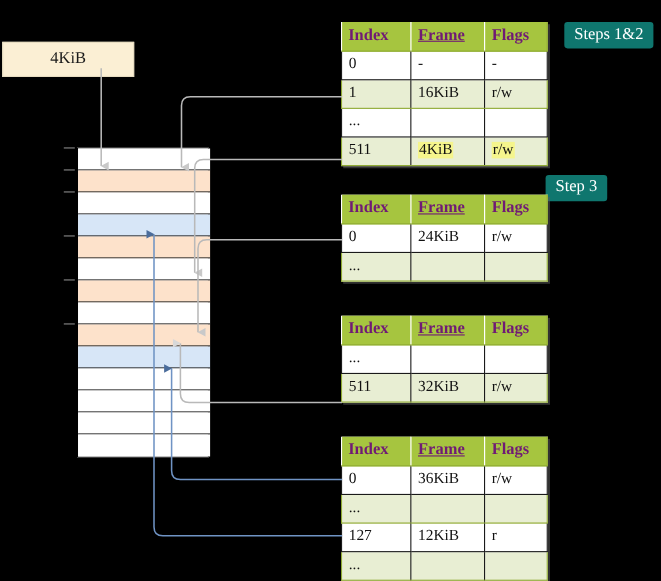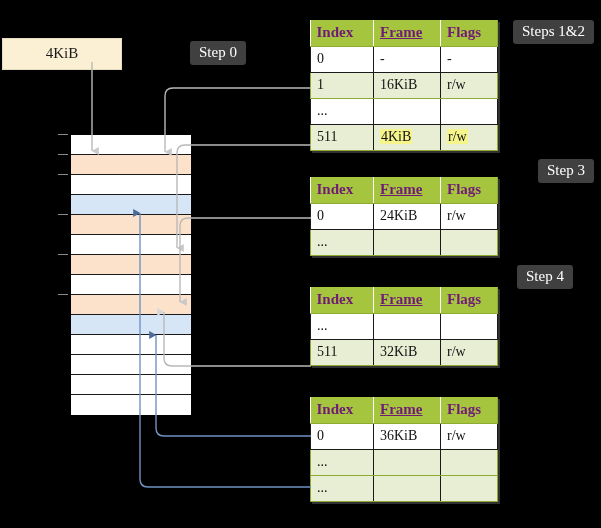--- a/index.html
+++ b/index.html
@@ -19,21 +19,21 @@
     position: absolute;
     left: 0; top: 0;
     width: 601px;
     height: 528px;
     background: #000000;
   }
 
   
   .badge {
     position: absolute;
-    background: #404040;
+    background: #0f766e;
     color: #ffffff;
     font-family: "Liberation Serif", "DejaVu Serif", serif;
     font-size: 15px;
     line-height: 1;
     padding: 4px 9px 5px 9px;
     border-radius: 3px;
     white-space: nowrap;
     box-shadow: 1px 1px 0 rgba(0,0,0,0.45);
   }
 
@@ -132,24 +132,22 @@
 </style>
 </head>
 <body>
 
 <div id="stage">
 
   <div class="vbox" id="vbox" style="left: 2px; top: 38px; width: 118px;">
     <span>4KiB</span>
   </div>
 
-  <div class="badge" id="badge-step0" style="left: 190px; top: 41px;"><span>Step 0</span></div>
   <div class="badge" id="badge-step12" style="left: 513px; top: 20px;"><span>Steps 1&amp;2</span></div>
-  <div class="badge" id="badge-step3" style="left: 538px; top: 159px;"><span>Step 3</span></div>
-  <div class="badge" id="badge-step4" style="left: 517px; top: 265px;"><span>Step 4</span></div>
+  <div class="badge" id="badge-step3" style="left: 496px; top: 159px;"><span>Step 3</span></div>
 
   <div id="memcol">
       <div class="memrow" style="top: 0px; height: 20px; background: rgb(255, 255, 255);"></div>
       <div class="memrow" style="top: 20px; height: 20px; background: rgb(253, 226, 203);"></div>
       <div class="memrow" style="top: 40px; height: 20px; background: rgb(255, 255, 255);"></div>
       <div class="memrow" style="top: 60px; height: 20px; background: rgb(215, 230, 247);"></div>
       <div class="memrow" style="top: 80px; height: 20px; background: rgb(253, 226, 203);"></div>
       <div class="memrow" style="top: 100px; height: 20px; background: rgb(255, 255, 255);"></div>
       <div class="memrow" style="top: 120px; height: 20px; background: rgb(253, 226, 203);"></div>
       <div class="memrow" style="top: 140px; height: 20px; background: rgb(255, 255, 255);"></div>
@@ -246,20 +244,25 @@
         <tr>
           <td class="c-index">0</td>
           <td class="c-frame">36KiB</td>
           <td class="c-flags">r/w</td>
         </tr>
         <tr class="alt">
           <td class="c-index">...</td>
           <td class="c-frame">&nbsp;</td>
           <td class="c-flags">&nbsp;</td>
         </tr>
+        <tr>
+          <td class="c-index">127</td>
+          <td class="c-frame">12KiB</td>
+          <td class="c-flags">r</td>
+        </tr>
         <tr class="alt">
           <td class="c-index">...</td>
           <td class="c-frame">&nbsp;</td>
           <td class="c-flags">&nbsp;</td>
         </tr>
       </tbody>
     </table>
 
   <svg id="wires" viewBox="0 0 601 528" width="601" height="528">
     <defs>

